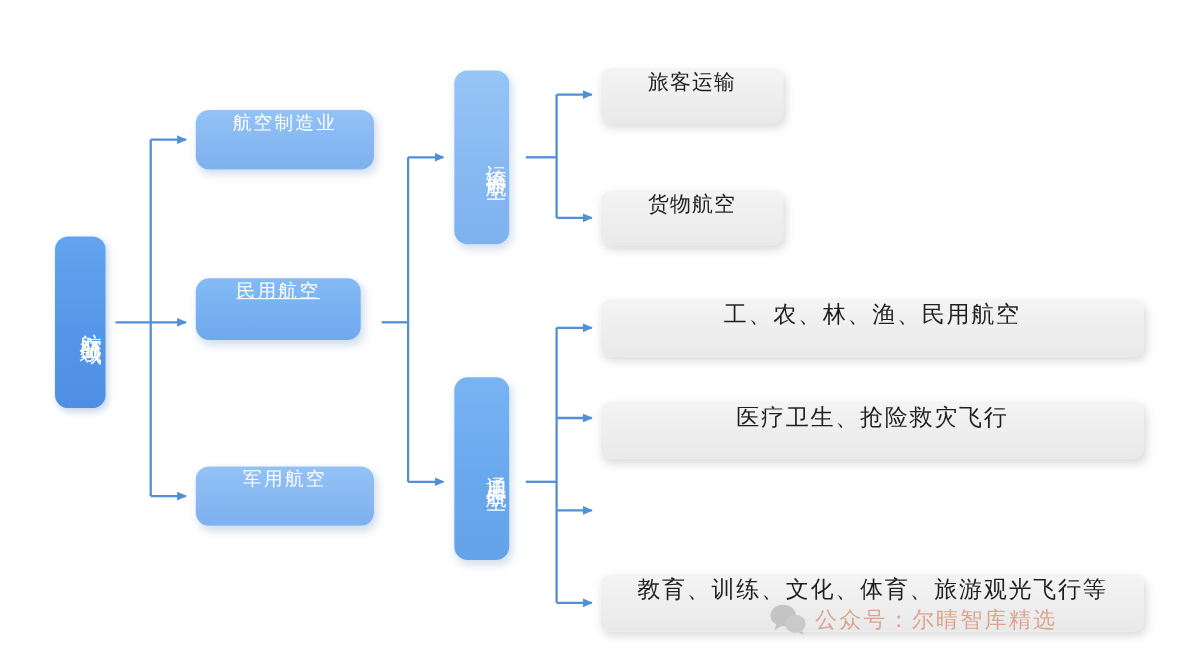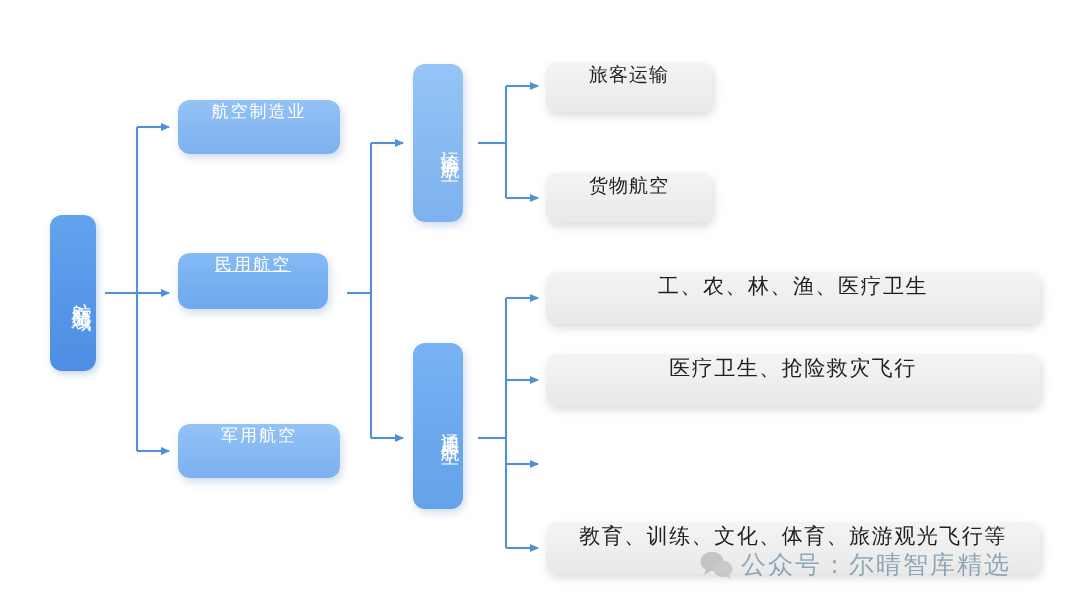--- a/index.html
+++ b/index.html
@@ -112,22 +112,22 @@
   
   .watermark {
     position: absolute;
     display: flex;
     align-items: center;
     gap: 7px;
     opacity: 0.42;
     pointer-events: none;
   }
   .watermark-text {
-    font-size: 25px;
-    color: #0c4a6e;
+    font-size: 20px;
+    color: #c2410c;
     letter-spacing: 2px;
     white-space: nowrap;
     font-weight: 500;
   }
   .wechat-mark {
     width: 34px;
     height: 30px;
     flex: none;
   }
 </style>
@@ -200,24 +200,24 @@
 
   <div class="node node-leaf" style="left:546px; top:62px; width:166px; height:50px;">
     <span>旅客运输</span>
   </div>
 
   <div class="node node-leaf" style="left:546px; top:173px; width:166px; height:50px;">
     <span>货物航空</span>
   </div>
 
   <div class="node node-leaf wide" style="left:546px; top:272px; width:494px; height:52px;">
-    <span>工、农、林、渔、医疗卫生</span>
-  </div>
-
-  <div class="node node-leaf wide" style="left:546px; top:354px; width:494px; height:52px;">
+    <span>工、农、林、渔、民用航空</span>
+  </div>
+
+  <div class="node node-leaf wide" style="left:546px; top:365px; width:494px; height:52px;">
     <span>医疗卫生、抢险救灾飞行</span>
   </div>
 
 
   <div class="node node-leaf wide" style="left:546px; top:522px; width:494px; height:52px;">
     <span>教育、训练、文化、体育、旅游观光飞行等</span>
   </div>
 
   <div class="watermark" style="left:700px; top:548px;">
     <svg class="wechat-mark" viewBox="0 0 34 30">

